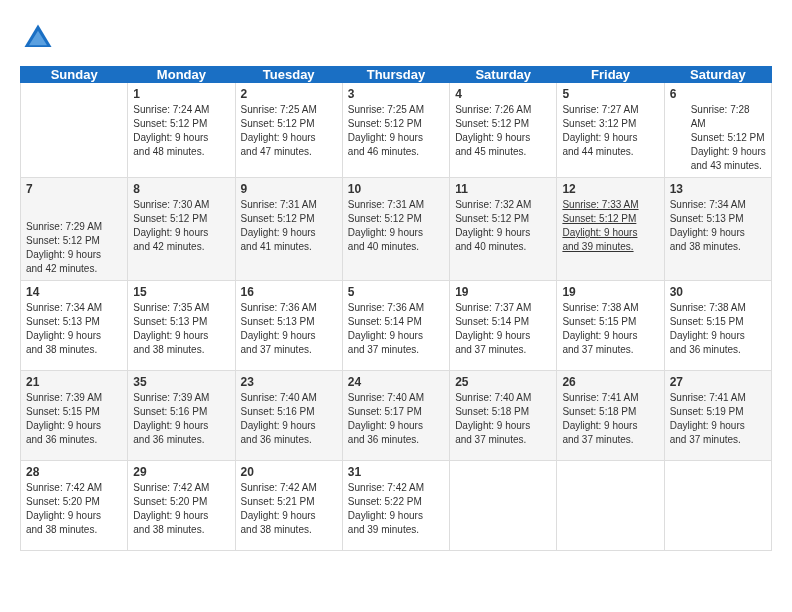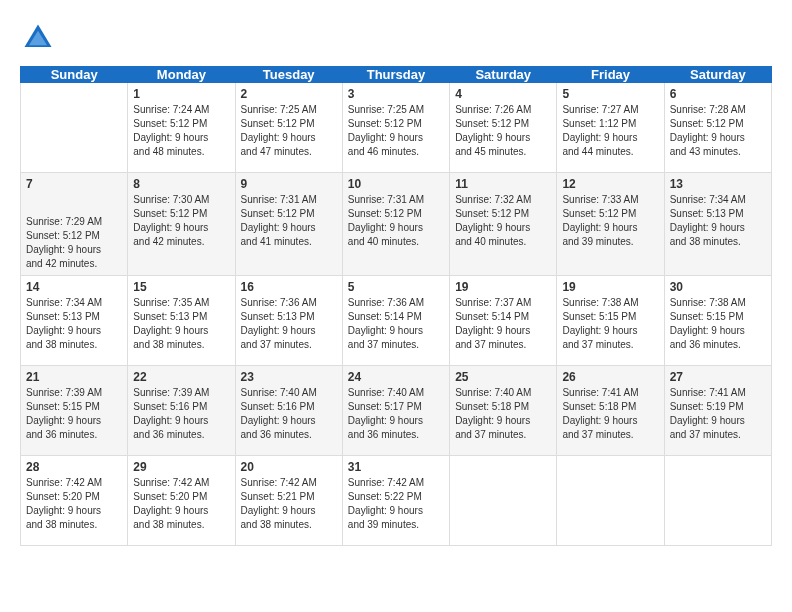--- a/index.html
+++ b/index.html
@@ -159,27 +159,27 @@
         <td>
           <div class="day-number">4</div>
           <div class="day-info" style="white-space: pre-line;">Sunrise: 7:26 AM
 Sunset: 5:12 PM
 Daylight: 9 hours
 and 45 minutes.</div>
         </td>
         <td>
           <div class="day-number">5</div>
           <div class="day-info" style="white-space: pre-line;">Sunrise: 7:27 AM
-Sunset: 1:12 PM
+Sunset: 3:12 PM
 Daylight: 9 hours
 and 44 minutes.</div>
         </td>
         <td>
           <div class="day-number">6</div>
-          <div class="day-info" style="white-space: pre-line;">Sunrise: 7:28 AM
+          <div class="day-info" style="white-space: pre-line; margin-left: 21px;">Sunrise: 7:28 AM
 Sunset: 5:12 PM
 Daylight: 9 hours
 and 43 minutes.</div>
         </td>
       </tr>
       <tr>
         <td>
           <div class="day-number">7</div>
           <div class="day-info" style="white-space: pre-line; margin-top: 24px;">Sunrise: 7:29 AM
 Sunset: 5:12 PM
@@ -209,21 +209,21 @@
         </td>
         <td>
           <div class="day-number">11</div>
           <div class="day-info" style="white-space: pre-line;">Sunrise: 7:32 AM
 Sunset: 5:12 PM
 Daylight: 9 hours
 and 40 minutes.</div>
         </td>
         <td>
           <div class="day-number">12</div>
-          <div class="day-info" style="white-space: pre-line;">Sunrise: 7:33 AM
+          <div class="day-info" style="white-space: pre-line; text-decoration: underline;">Sunrise: 7:33 AM
 Sunset: 5:12 PM
 Daylight: 9 hours
 and 39 minutes.</div>
         </td>
         <td>
           <div class="day-number">13</div>
           <div class="day-info" style="white-space: pre-line;">Sunrise: 7:34 AM
 Sunset: 5:13 PM
 Daylight: 9 hours
 and 38 minutes.</div>
@@ -282,21 +282,21 @@
       </tr>
       <tr>
         <td>
           <div class="day-number">21</div>
           <div class="day-info" style="white-space: pre-line;">Sunrise: 7:39 AM
 Sunset: 5:15 PM
 Daylight: 9 hours
 and 36 minutes.</div>
         </td>
         <td>
-          <div class="day-number">22</div>
+          <div class="day-number">35</div>
           <div class="day-info" style="white-space: pre-line;">Sunrise: 7:39 AM
 Sunset: 5:16 PM
 Daylight: 9 hours
 and 36 minutes.</div>
         </td>
         <td>
           <div class="day-number">23</div>
           <div class="day-info" style="white-space: pre-line;">Sunrise: 7:40 AM
 Sunset: 5:16 PM
 Daylight: 9 hours

